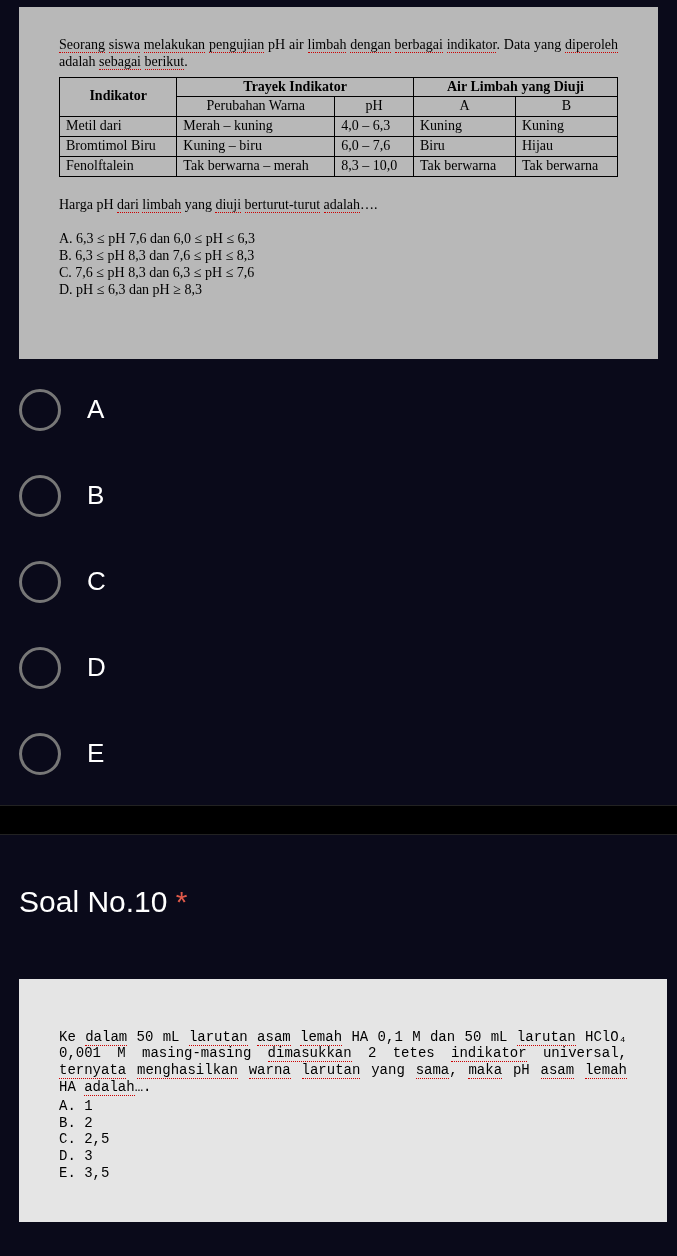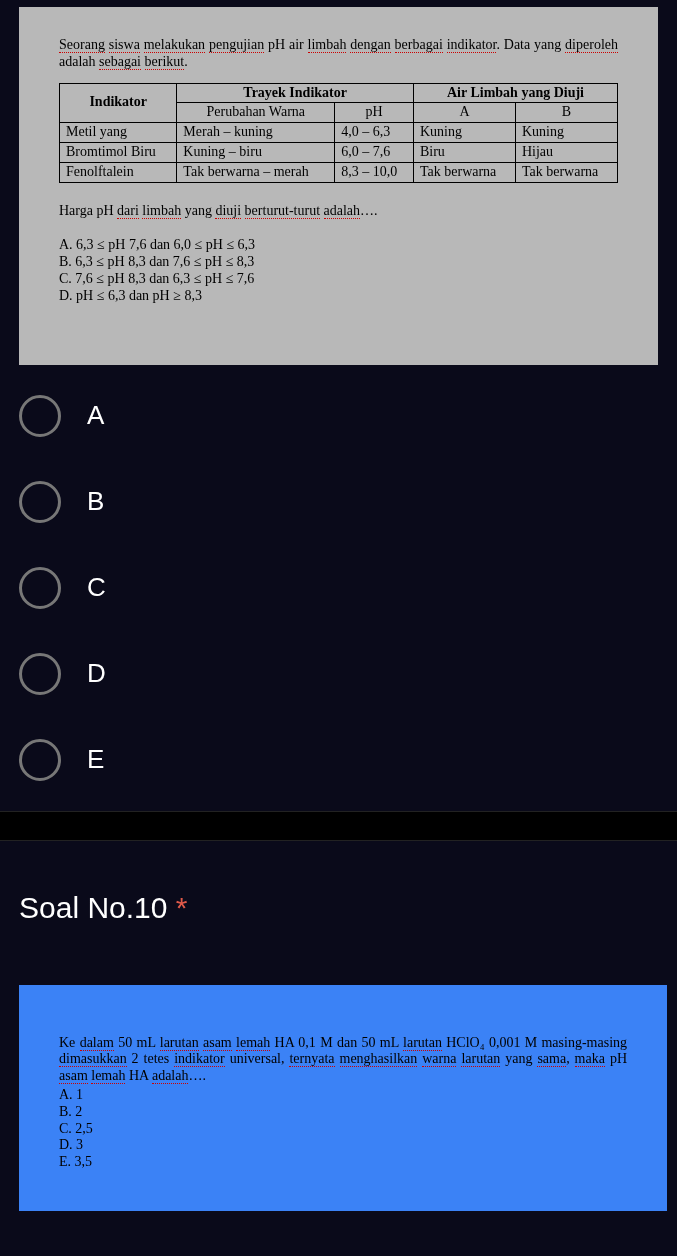--- a/index.html
+++ b/index.html
@@ -12,21 +12,21 @@
     .question-image {
       background: #b8b8b8;
       margin: 7px 19px 0 19px;
       padding: 30px 40px 60px 40px;
       color: #000;
       font-family: "Times New Roman", serif;
       font-size: 14px;
       line-height: 1.2;
     }
     .q9 .intro {
-      margin-bottom: 12px;
+      margin-bottom: 6px;
       text-align: justify;
     }
     .dotted { border-bottom: 1px dotted #c00; }
     table.indtab {
       border-collapse: collapse;
       width: 100%;
       font-size: 14px;
       margin: 2px 0 6px 0;
     }
     table.indtab th, table.indtab td {
@@ -58,25 +58,25 @@
     .divider {
       height: 30px;
       background: #000;
       border-top: 1px solid #222;
       border-bottom: 1px solid #222;
     }
     .sect2 { padding: 50px 10px 0 19px; }
     .stitle { font-size: 30px; color: #fff; font-weight: 400; }
     .req { color: #e05a4a; }
     .q10 {
-      background: #3b82f6;
+      background: #e5e5e5;
       margin: 60px 0 0 0;
       padding: 50px 40px 40px 40px;
       color: #000;
-      font-family: Liberation Serif, serif;
+      font-family: Liberation Mono, monospace;
       font-size: 14px;
       line-height: 1.2;
     }
     .q10 .intro { text-align: justify; margin-bottom: 2px; }
     .q10 .choices div { }
   </style>
 </head>
 <body>
 
 <div class="question-image q9">
@@ -90,21 +90,21 @@
       <th colspan="2">Trayek Indikator</th>
       <th colspan="2">Air Limbah yang Diuji</th>
     </tr>
     <tr>
       <td class="chead">Perubahan  Warna</td>
       <td class="chead">pH</td>
       <td class="chead">A</td>
       <td class="chead">B</td>
     </tr>
     <tr>
-      <td>Metil yang</td>
+      <td>Metil dari</td>
       <td>Merah – kuning</td>
       <td>4,0 – 6,3</td>
       <td>Kuning</td>
       <td>Kuning</td>
     </tr>
     <tr>
       <td>Bromtimol Biru</td>
       <td>Kuning – biru</td>
       <td>6,0 – 7,6</td>
       <td>Biru</td>

